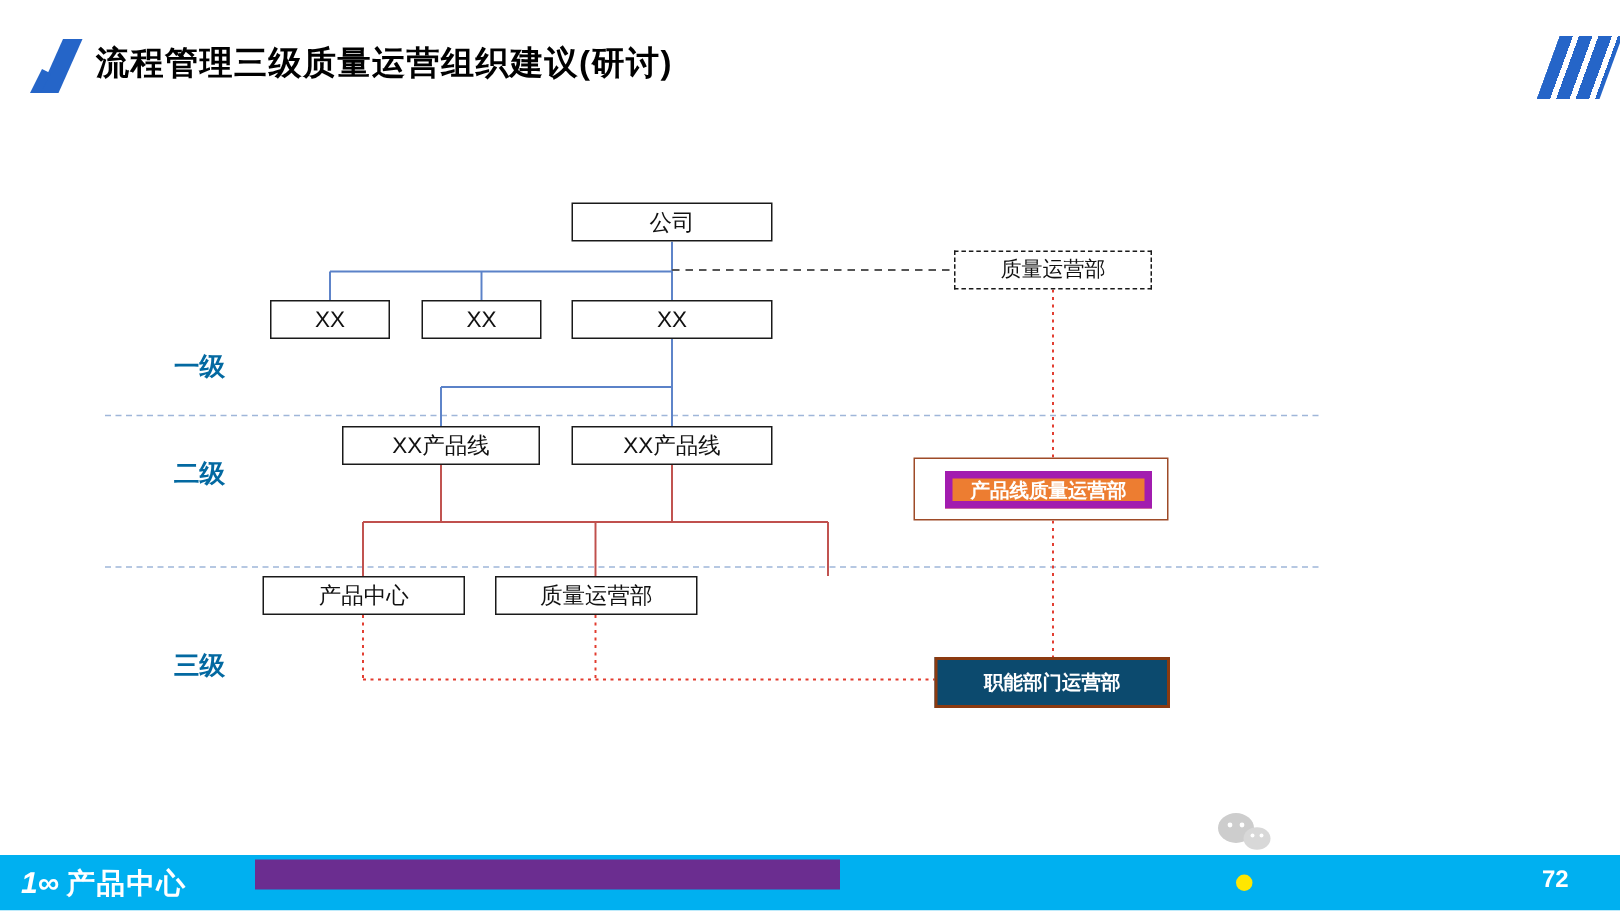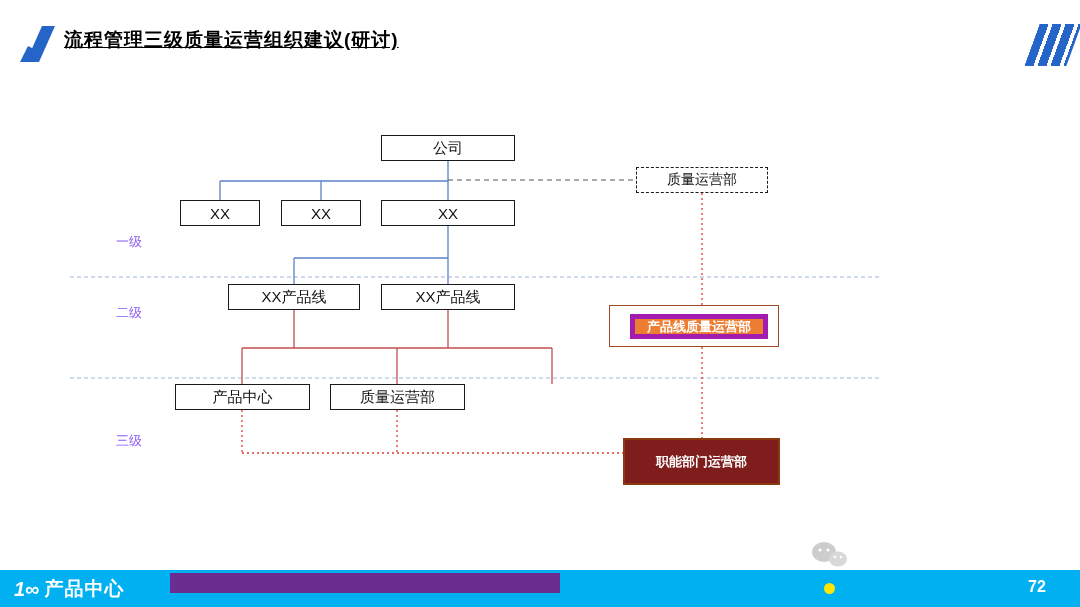--- a/index.html
+++ b/index.html
@@ -2,21 +2,21 @@
 <html><head>
 <meta charset="utf-8">
 <style>
   * { margin:0; padding:0; box-sizing:border-box; }
   html,body { width:1080px; height:607px; }
   body { position:relative; background:#ffffff; font-family:"Liberation Sans","DejaVu Sans",sans-serif; overflow:hidden; }
 
   .slide { position:absolute; left:0; top:0; width:1080px; height:607px; }
 
   
-  .slide-title { position:absolute; left:64px; top:27px; font-size:19px; font-weight:bold; color:#000; letter-spacing:1px;text-decoration:underline; }
+  .slide-title { position:absolute; left:64px; top:27px; font-size:22px; font-weight:bold; color:#000; letter-spacing:1px; }
   .title-icon { position:absolute; left:18px; top:22px; width:44px; height:44px; }
   .corner-deco { position:absolute; left:1032px; top:24px; width:42px; height:42px;
                  transform:skewX(-20deg); background:repeating-linear-gradient(90deg,#2565C8 0 9px,#ffffff 9px 13px); }
 
   
   .box { position:absolute; display:flex; align-items:center; justify-content:center;
          background:#fff; border:1.5px solid #1a1a1a; font-size:15px; color:#111; white-space:nowrap; }
   .box-company { left:381px; top:135px; width:134px; height:26px; }
   .box-qdept   { left:636px; top:167px; width:132px; height:26px; border-style:dashed; font-size:14px; }
   .box-xx1 { left:180px; top:200px; width:80px;  height:26px; }
@@ -26,25 +26,25 @@
   .box-pl2 { left:381px; top:284px; width:134px; height:26px; }
   .box-c1  { left:175px; top:384px; width:135px; height:26px; }
   .box-c2  { left:330px; top:384px; width:135px; height:26px; }
   .box-c3  { left:485px; top:384px; width:135px; height:26px; }
 
   .plq-outer { position:absolute; left:609px; top:305px; width:170px; height:42px;
                background:#fff; border:1.5px solid #9E4B28; }
   .plq-inner { position:absolute; left:630px; top:314px; width:138px; height:25px;
                display:flex; align-items:center; justify-content:center;
                background:#ED7D31; border:5px solid #a21caf; color:#fff; font-size:13px; font-weight:bold; white-space:nowrap; }
-  .box-func  { position:absolute; left:623px; top:438px; width:157px; height:47px;
+  .box-func  { position:absolute; left:623px; top:438px; width:157px; height:34px;
                display:flex; align-items:center; justify-content:center;
-               background:#7f1d1d; border:2px solid #8B3A10; color:#fff; font-size:13px; font-weight:bold; white-space:nowrap; }
+               background:#0c4a6e; border:2px solid #8B3A10; color:#fff; font-size:13px; font-weight:bold; white-space:nowrap; }
 
-  .lvl-label { position:absolute; font-size:13px; font-weight:normal; color:#8b5cf6; }
+  .lvl-label { position:absolute; font-size:17px; font-weight:bold; color:#0369a1; }
   .lvl1 { left:116px; top:233px; }
   .lvl2 { left:116px; top:304px; }
   .lvl3 { left:116px; top:432px; }
 
   .connector-svg { position:absolute; left:0; top:0; width:1080px; height:607px; pointer-events:none; }
 
   
   .footer-strip { position:absolute; left:0; top:570px; width:1080px; height:37px; background:#00B0F0; }
   .purple-bar   { position:absolute; left:170px; top:573px; width:390px; height:20px; background:#6B2D90; }
   .brand { position:absolute; left:14px; top:576px; display:flex; align-items:center; color:#fff; }

